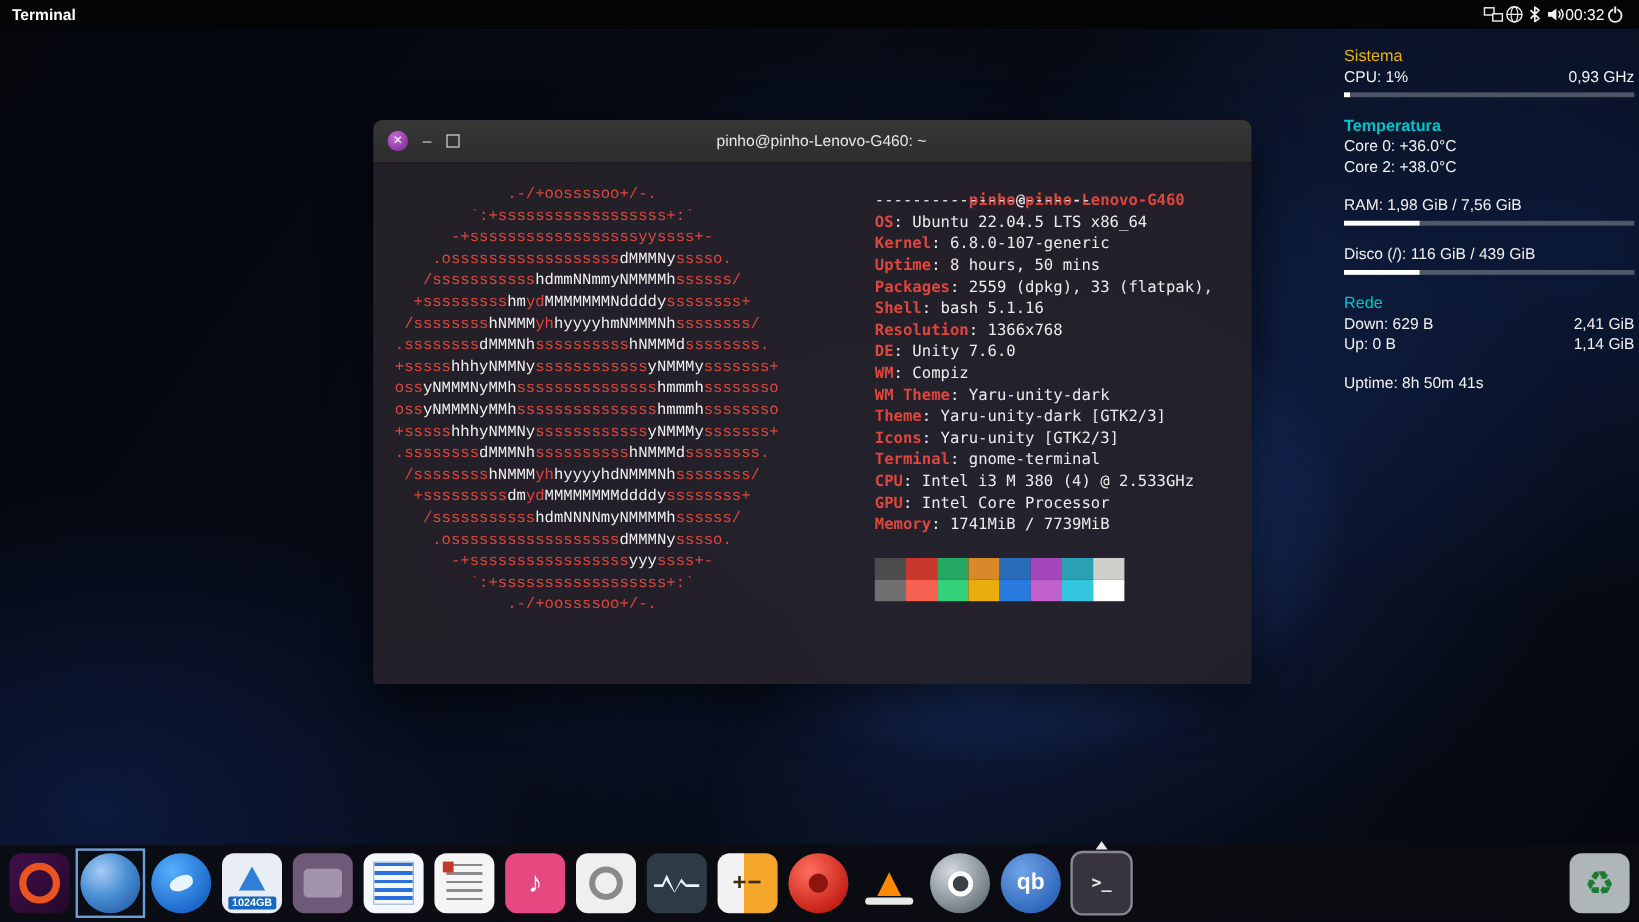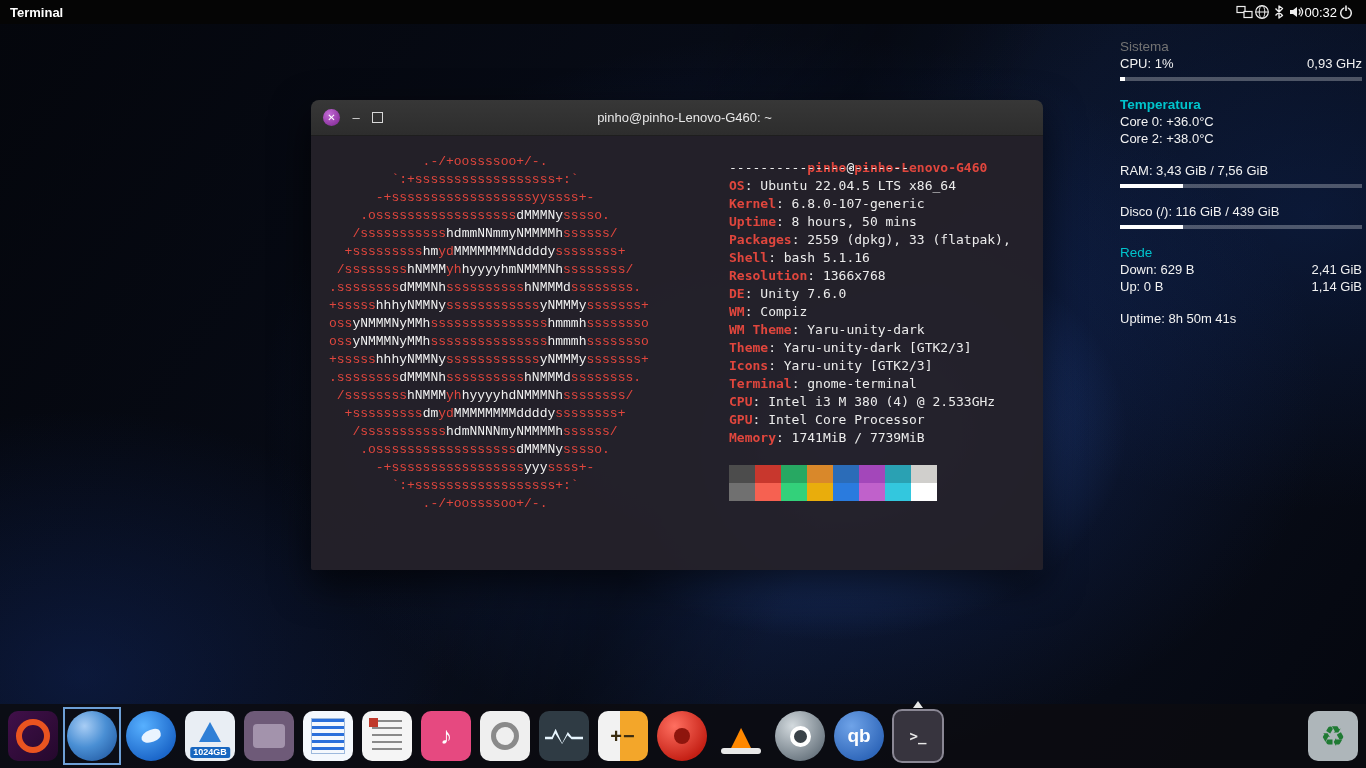--- a/index.html
+++ b/index.html
@@ -145,34 +145,34 @@
       <svg width="16" height="16" viewBox="0 0 16 16">
         <circle cx="8" cy="9" r="5.3" fill="none" stroke="#eee" stroke-width="1.5"></circle>
         <line x1="8" y1="1.5" x2="8" y2="7.5" stroke="#050505" stroke-width="3.4"></line>
         <line x1="8" y1="1.5" x2="8" y2="7" stroke="#eee" stroke-width="1.6"></line>
       </svg>
     </span>
   </span>
 </div>
 
 <div class="conky">
-  <div class="ctitle" style="color: #737373;">Sistema</div>
+  <div class="ctitle" style="color: #eab308;">Sistema</div>
   <div class="crow">
     <span>CPU: 1%</span>
     <span>0,93 GHz</span>
   </div>
   <div class="cbar">
       <i style="width: 2%;"></i>
     </div>
 
   <div class="ctitle" style="color: rgb(0, 196, 204); font-weight: bold;">Temperatura</div>
   <div>Core 0: +36.0°C</div>
   <div>Core 2: +38.0°C</div>
 
-  <div class="cup">RAM: 3,43 GiB / 7,56 GiB</div>
+  <div class="cup">RAM: 1,98 GiB / 7,56 GiB</div>
   <div class="cbar">
       <i style="width: 26%;"></i>
     </div>
 
   <div class="cup">Disco (/): 116 GiB / 439 GiB</div>
   <div class="cbar">
       <i style="width: 26%;"></i>
     </div>
 
   <div class="ctitle" style="color: rgb(0, 196, 204);">Rede</div>

